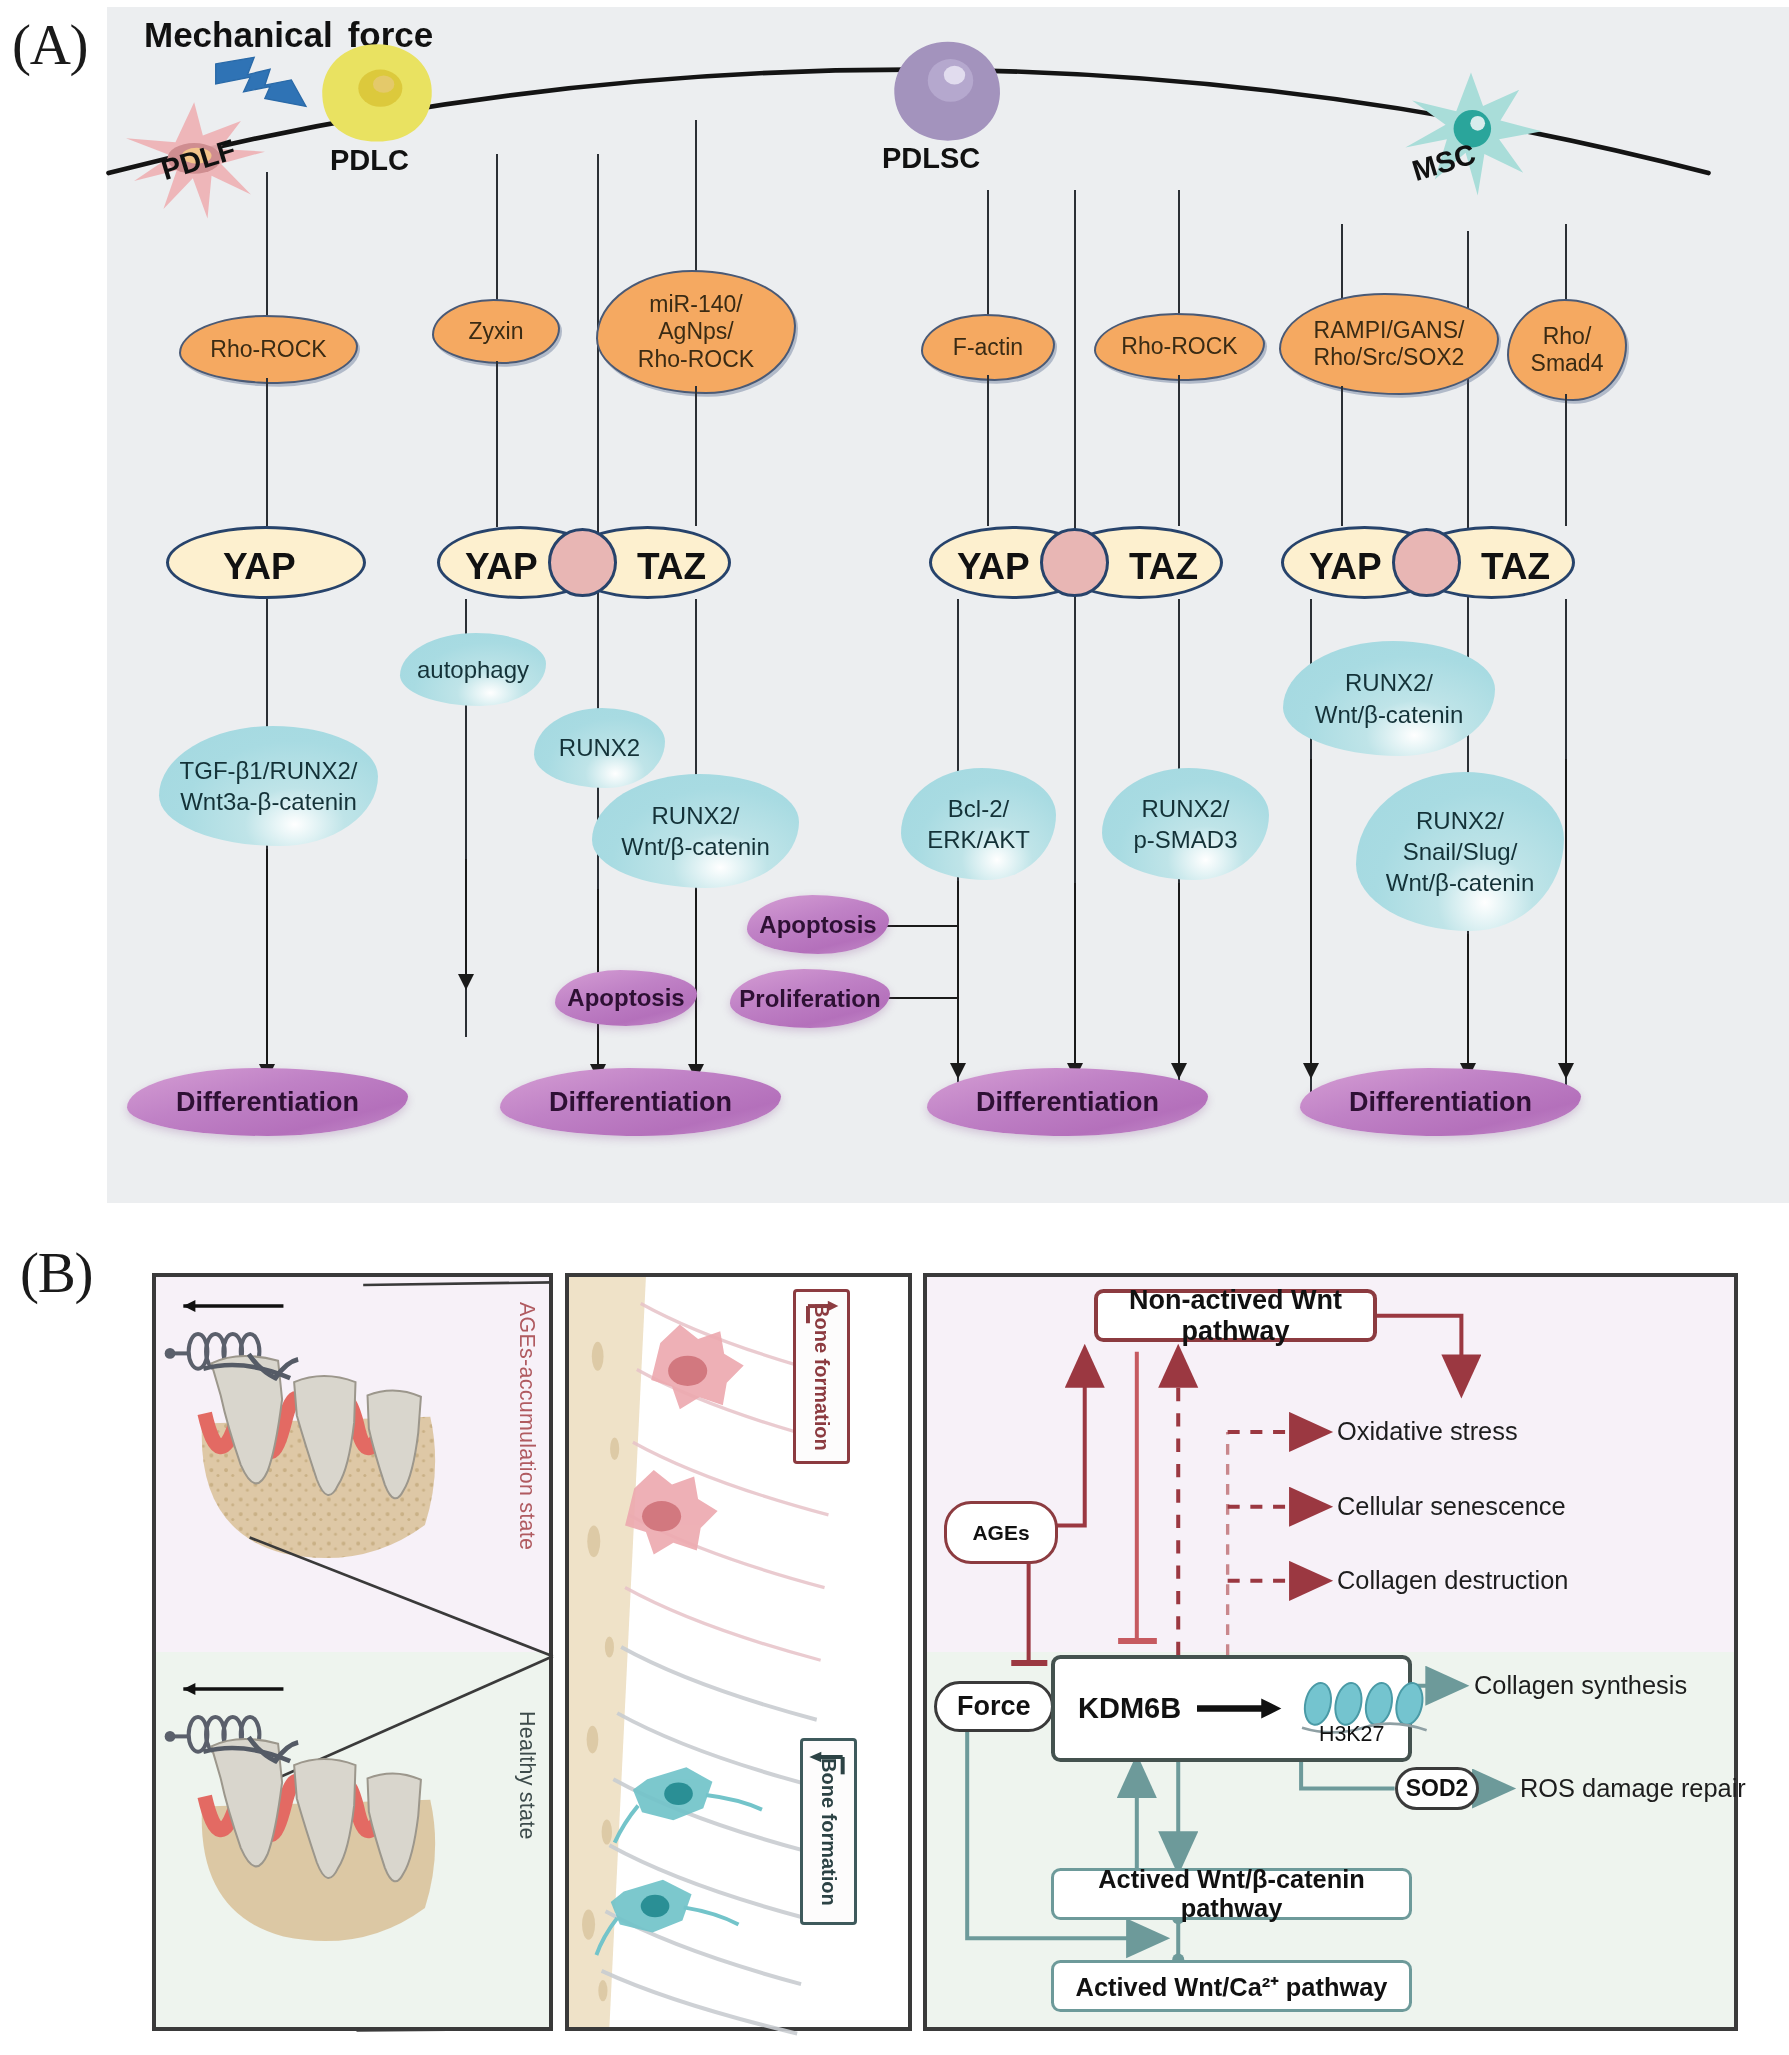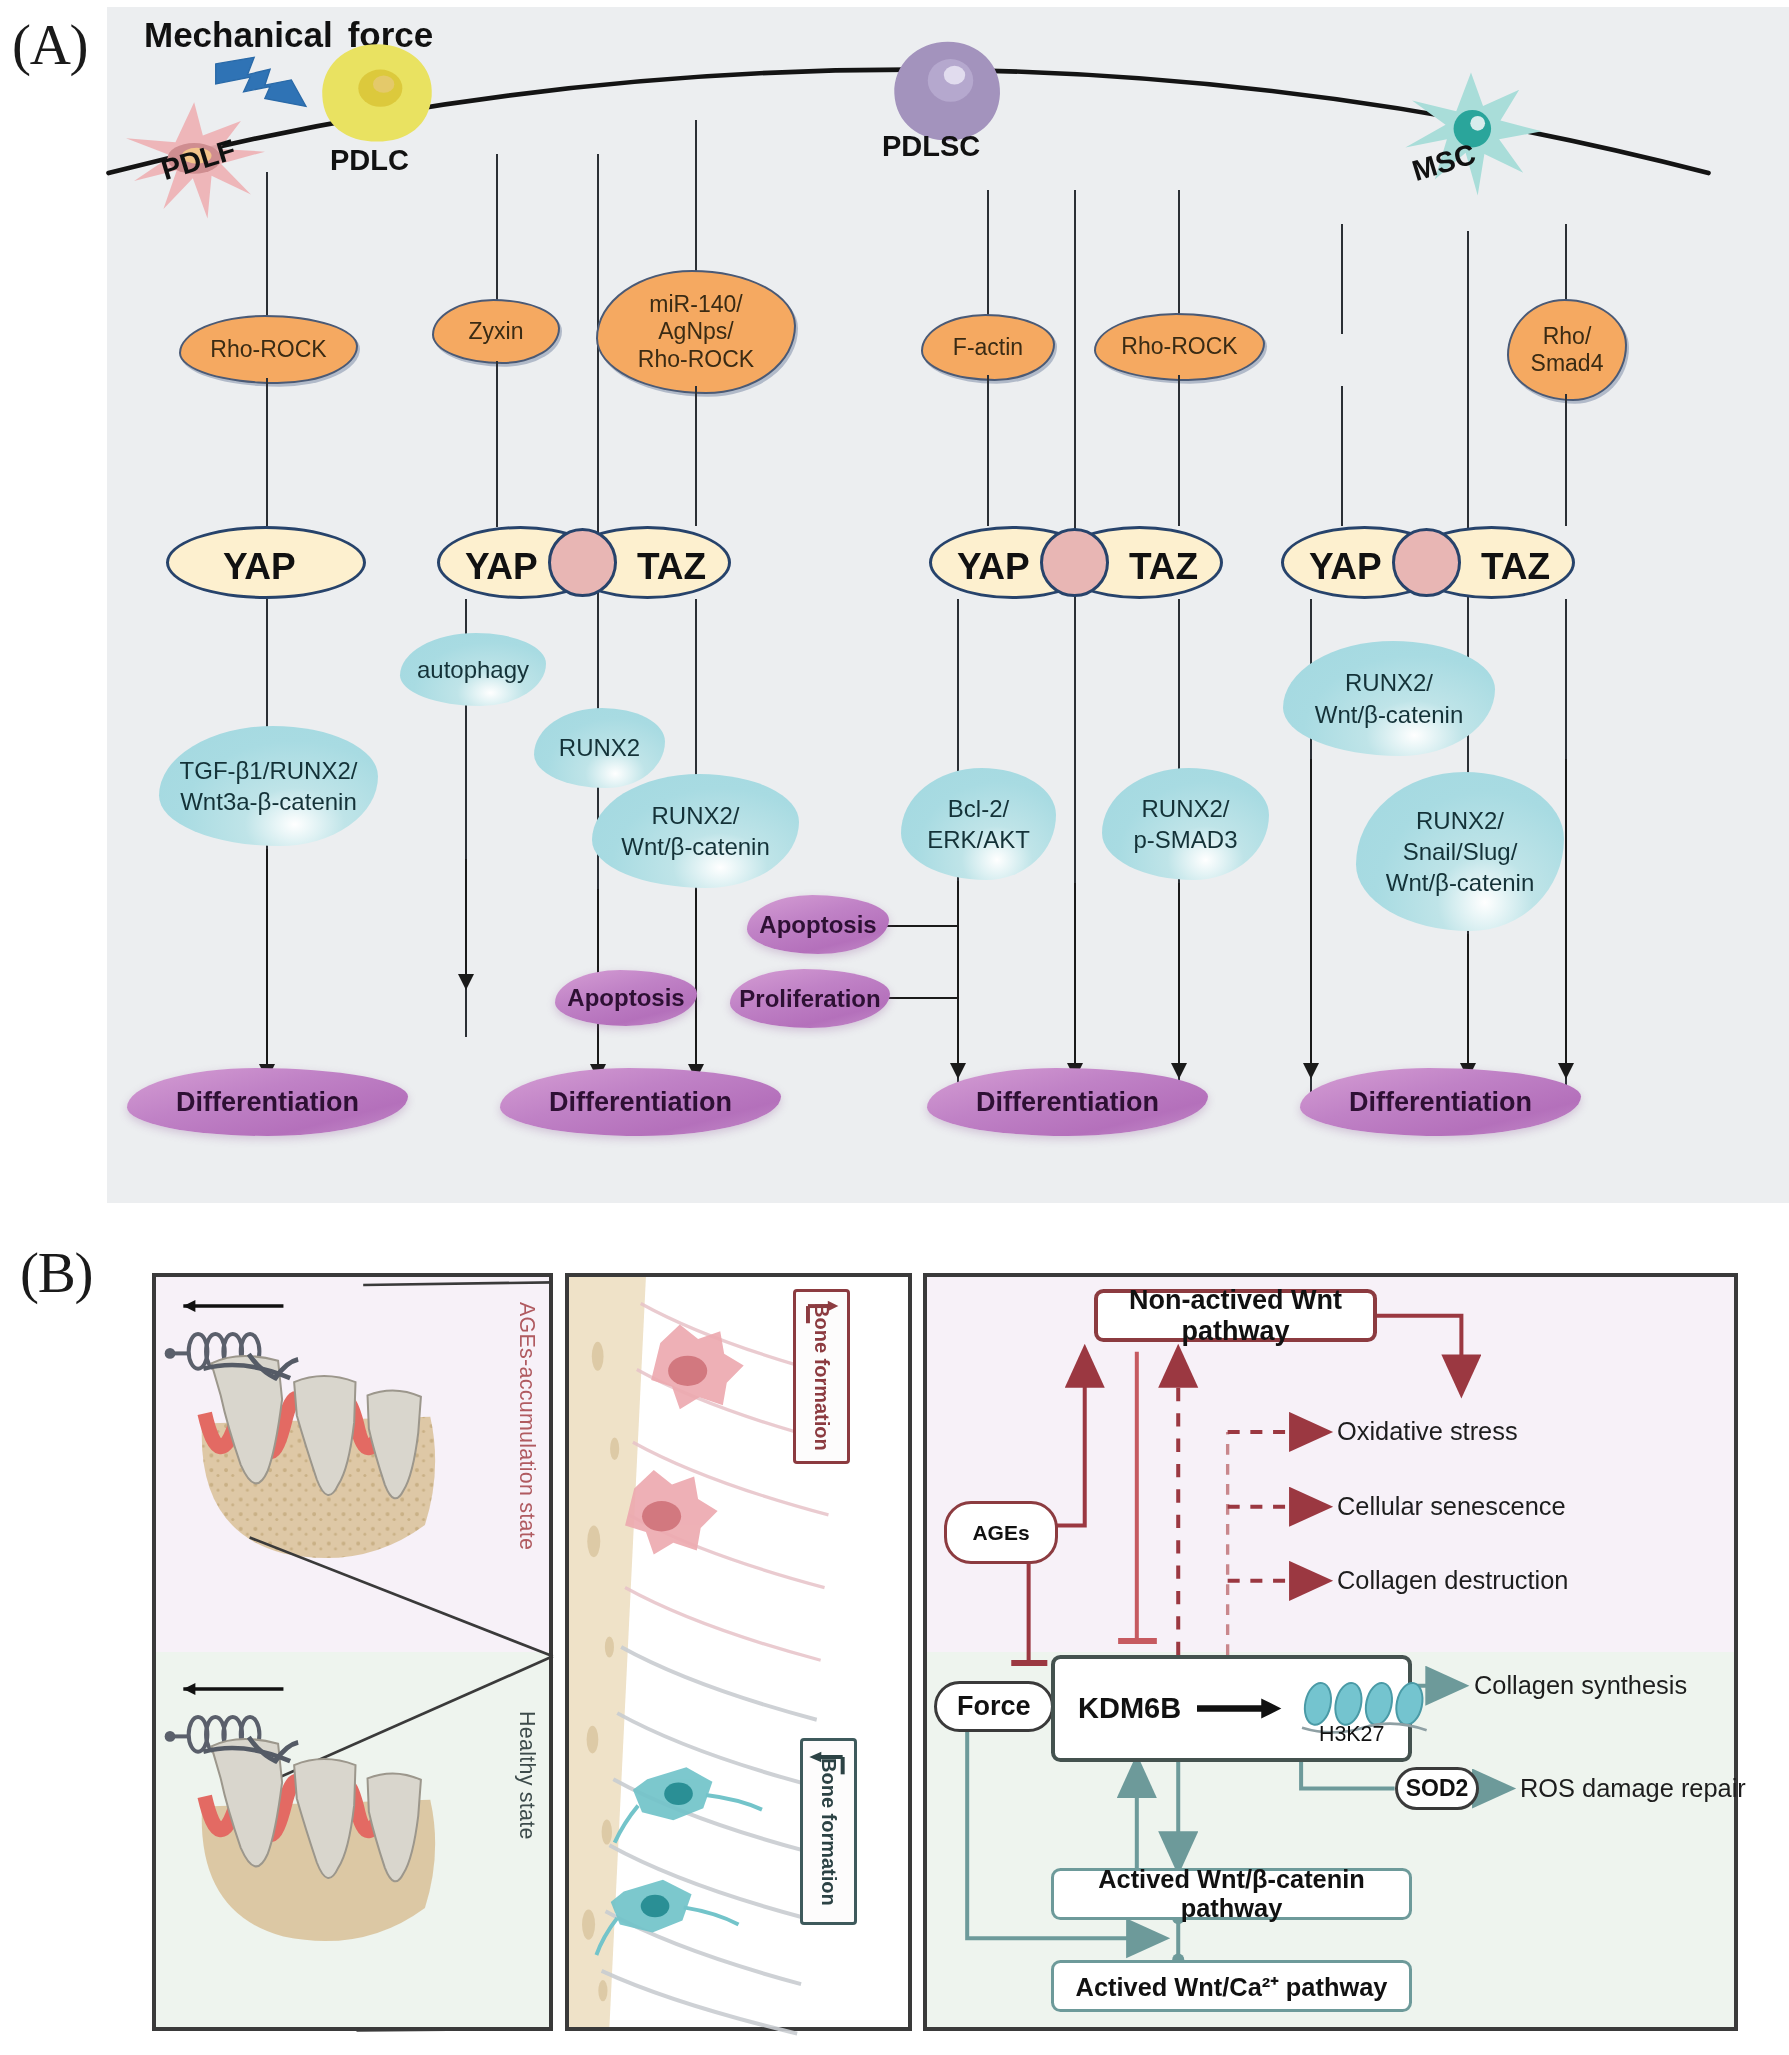--- a/index.html
+++ b/index.html
@@ -209,21 +209,21 @@
     <ellipse cx="95" cy="72" rx="33" ry="28" fill="#dcc93c"></ellipse>
     <ellipse cx="100" cy="66" rx="16" ry="13" fill="#e4c96a"></ellipse>
   </svg>
   <div class="cell-name" style="left:330px; top:144px;">PDLC</div>
 
   <svg class="cell-fig" style="left:889px; top:39px; width:117px; height:107px;" viewBox="0 0 175 160">
     <path d="M88 4 C134 4 168 38 166 82 C164 126 130 152 88 152 C46 152 10 126 8 82 C6 38 42 4 88 4 Z" fill="#a393bd"></path>
     <ellipse cx="92" cy="62" rx="34" ry="32" fill="#b5a8ce"></ellipse>
     <ellipse cx="98" cy="54" rx="16" ry="14" fill="#e1dcee"></ellipse>
   </svg>
-  <div class="cell-name" style="left:882px; top:130px;">PDLSC</div>
+  <div class="cell-name" style="left:882px; top:142px;">PDLSC</div>
 
   <svg class="cell-fig" style="left:1396px; top:67px; width:154px; height:134px;" viewBox="0 0 230 200">
     <path d="M112 8 L130 58 L184 34 L156 80 L218 96 L154 108 L190 158 L132 130 L122 192
              L104 128 L58 168 L76 108 L14 120 L74 86 L24 50 L90 66 Z" fill="#a9ddd9"></path>
     <circle cx="114" cy="92" r="28" fill="#2aa59b"></circle>
     <circle cx="122" cy="84" r="11" fill="#d8ecec"></circle>
   </svg>
   <div class="cell-name rot" style="left:1418px; top:155px;">MSC</div>
 
   <div class="vline" style="left:266px; top:172px; height:154px;"></div>
@@ -252,20 +252,24 @@
   </div>
 
   <div class="cloud" style="left:921px; top:314px; width:134px; height:67px;">
     <span>F-actin</span>
   </div>
 
   <div class="cloud" style="left:1094px; top:313px; width:171px; height:68px;">
     <span>Rho-ROCK</span>
   </div>
 
+  <div class="cloud" style="left:1279px; top:293px; width:220px; height:102px;">
+    <span>RAMPI/GANS/</span>
+    <span>Rho/Src/SOX2</span>
+  </div>
 
   <div class="cloud" style="left:1507px; top:299px; width:120px; height:102px;">
     <span>Rho/</span>
     <span>Smad4</span>
   </div>
 
   <div class="vline" style="left:266px; top:378px; height:148px;"></div>
   <div class="vline" style="left:496px; top:361px; height:166px;"></div>
   <div class="vline" style="left:695px; top:386px; height:140px;"></div>
   <div class="vline" style="left:987px; top:375px; height:151px;"></div>

